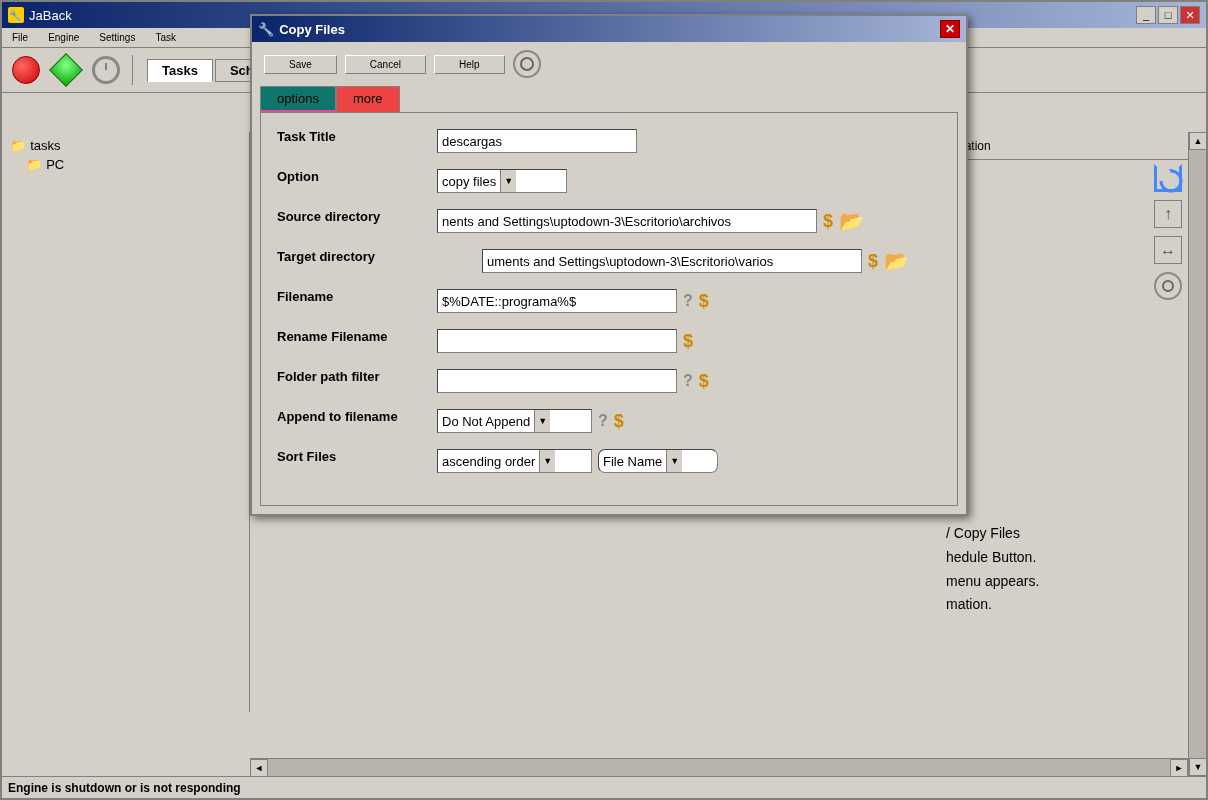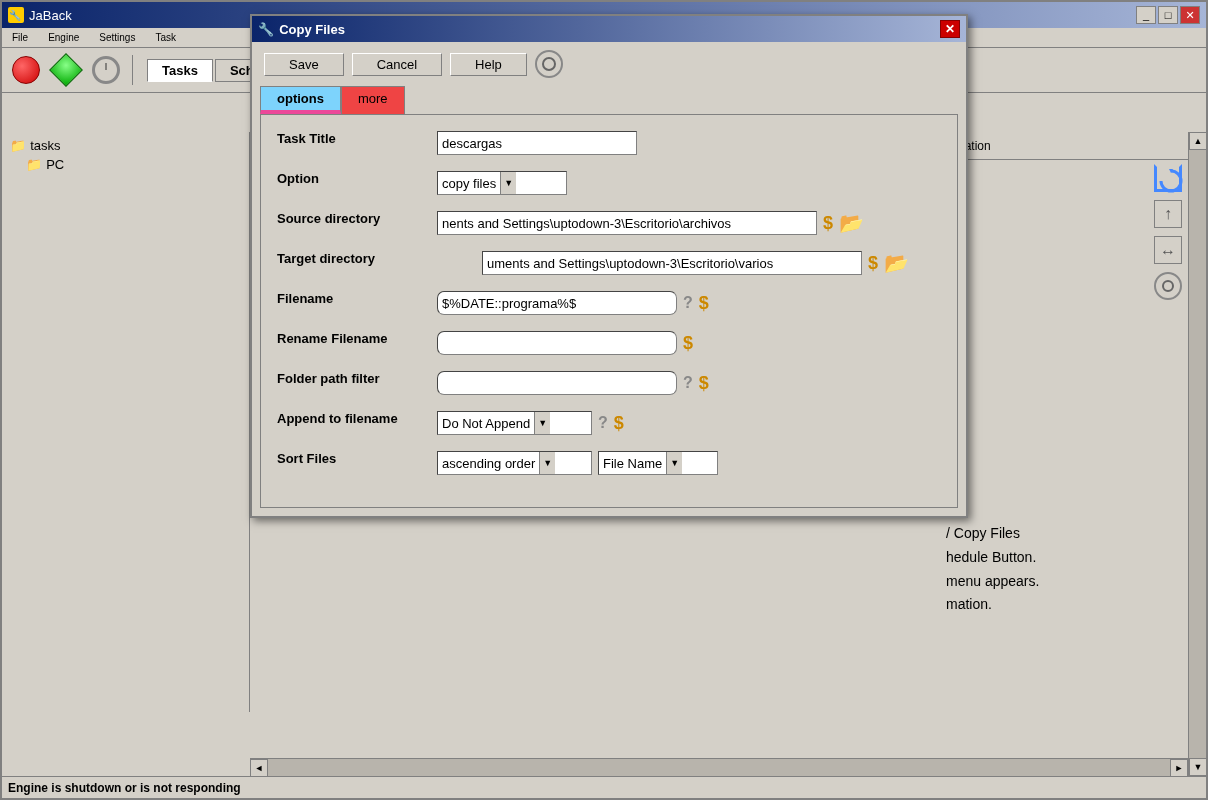--- a/index.html
+++ b/index.html
@@ -244,43 +244,43 @@
       gap: 8px;
     }
 
     .dlg-btn {
       padding: 3px 24px;
       background: #d4d0c8;
       border: 1px solid #808080;
       border-top-color: #ffffff;
       border-left-color: #ffffff;
       cursor: pointer;
-      font-size: 13px;
+      font-size: 10px;
       min-width: 70px;
       text-align: right;
     }
 
     
     .dialog-tabs {
       display: flex;
       padding: 0 8px;
       gap: 0;
     }
     .dialog-tab {
       padding: 4px 16px;
       background: #ef4444;
       border: 1px solid #808080;
       border-bottom: none;
       cursor: pointer;
       font-size: 13px;
     }
     .dialog-tab.active {
-      background: #7dd3fc;
-      font-weight: bold;
-      border-bottom: 4px solid #ec4899;
+      background: #0f766e;
+      font-weight: normal;
+      border-bottom: 2px solid #ec4899;
       z-index: 1;
     }
 
     
     .dialog-body {
       border: 1px solid #808080;
       margin: 0 8px 8px 8px;
       padding: 16px;
       background: #d4d0c8;
     }
@@ -304,21 +304,21 @@
     .text-input {
       padding: 2px 4px;
       border: 1px solid #808080;
       border-top-color: #444;
       border-left-color: #444;
       background: white;
       font-size: 13px;
       height: 24px;
     }
     .text-input-sm { width: 200px; }
-    .text-input-md { width: 240px; border-radius: 7px; }
+    .text-input-md { width: 240px; }
 
     .dollar-icon {
       font-size: 18px;
       color: #cc8800;
       font-weight: bold;
       cursor: pointer;
     }
     .question-icon {
       font-size: 16px;
       color: #888;
@@ -605,21 +605,21 @@
           </div>
         </div>
 
         <div class="form-row">
           <div class="form-label">Sort Files</div>
           <div class="form-control">
             <div class="select-inline" style="width:155px;">
               <span class="select-text">ascending order</span>
               <div class="select-arrow-btn">▼</div>
             </div>
-            <div class="select-inline" style="width:120px;">
+            <div class="select-inline" style="width:120px;border-radius:7px;">
               <span class="select-text">File Name</span>
               <div class="select-arrow-btn">▼</div>
             </div>
           </div>
         </div>
 
       </div>
     </div>
   </div>
 

